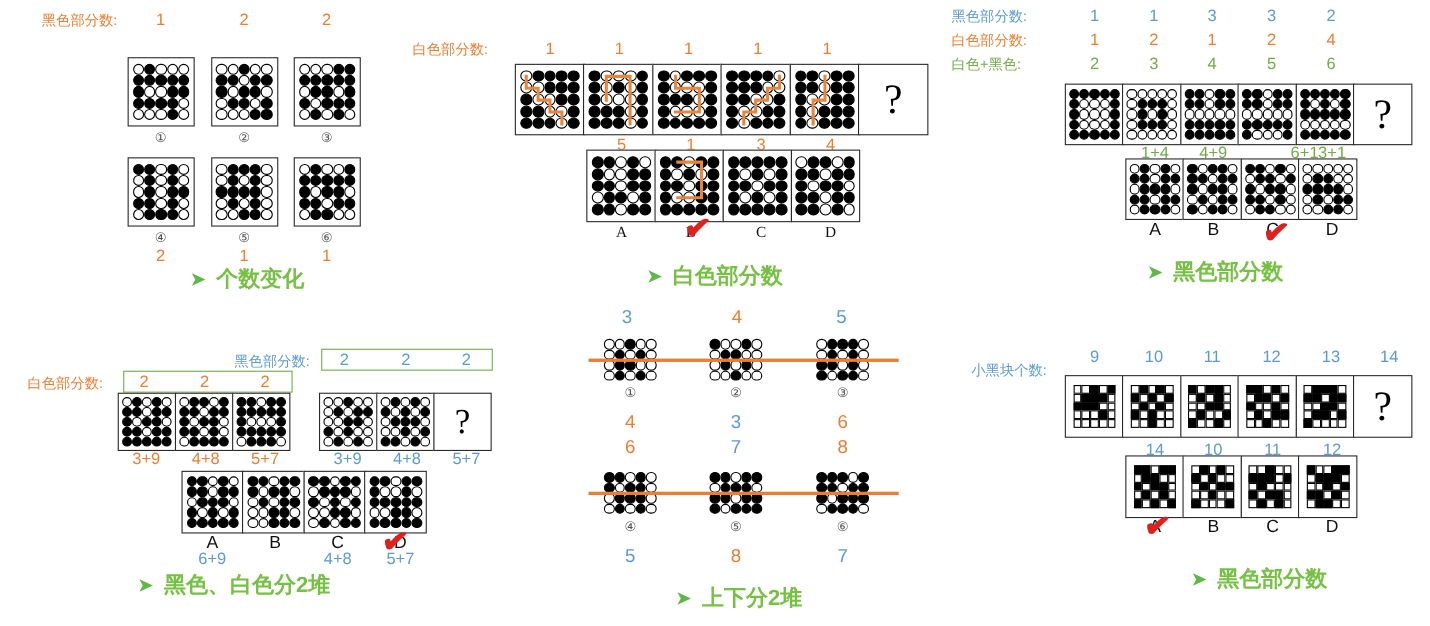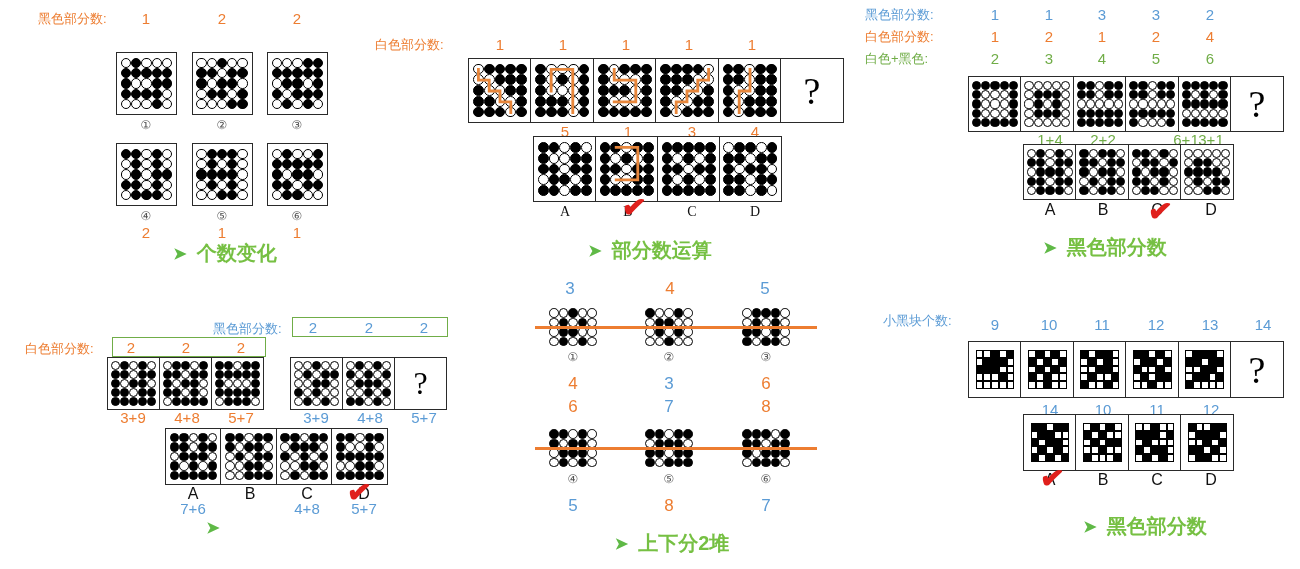--- a/index.html
+++ b/index.html
@@ -567,21 +567,21 @@
         </div>
       </div>
   </div>
   <span class="ltr serif" style="left:565px;top:204px">A</span>
   <span class="ltr serif" style="left:628px;top:204px">B</span>
   <span class="ltr serif" style="left:692px;top:204px">C</span>
   <span class="ltr serif" style="left:755px;top:204px">D</span>
   <span class="check" style="left:622px;top:190px">✔</span>
   <div class="title" style="left:650px;top:237px">
       <span class="arrow">➤</span>
-      <span>部分数运算</span>
+      <span>白色部分数</span>
     </div>
 
   <span class="lab blue" style="left:865px;top:6px">黑色部分数:</span>
   <span class="lab orange" style="left:865px;top:28px">白色部分数:</span>
   <span class="lab green" style="left:865px;top:50px">白色+黑色:</span>
 
   <span class="num blue" style="left:995px;top:6px">1</span>
   <span class="num blue" style="left:1049px;top:6px">1</span>
   <span class="num blue" style="left:1102px;top:6px">3</span>
   <span class="num blue" style="left:1156px;top:6px">3</span>
@@ -752,21 +752,21 @@
             <div class="cell b"></div>
           </div>
         </div>
       </div>
     <div class="figbox" style="width:54px;height:56px">
         <span class="qmark">?</span>
       </div>
   </div>
 
   <span class="num green" style="left:1050px;top:131px">1+4</span>
-  <span class="num green" style="left:1103px;top:131px">2+2</span>
+  <span class="num green" style="left:1103px;top:131px">4+9</span>
   <span class="num green" style="left:1186px;top:131px">6+1</span>
   <span class="num green" style="left:1211px;top:131px">3+1</span>
 
   <div class="row" style="left:1023px;top:144px">
     <div class="figbox" style="width:54px;height:56px;--cell:9.2px">
         <div style="position: relative;">
           <div class="grid circles" style="grid-template-columns: repeat(5, var(--cell)); grid-auto-rows: var(--cell);">
             <div class="cell w"></div>
             <div class="cell b"></div>
             <div class="cell w"></div>
@@ -1205,25 +1205,26 @@
             <div class="cell b"></div>
           </div>
         </div>
       </div>
   </div>
   <span class="ltr" style="left:193px;top:485px;font-size:16px">A</span>
   <span class="ltr" style="left:250px;top:485px;font-size:16px">B</span>
   <span class="ltr" style="left:307px;top:485px;font-size:16px">C</span>
   <span class="ltr" style="left:364px;top:485px;font-size:16px">D</span>
   <span class="check" style="left:347px;top:475px">✔</span>
-  <span class="num blue" style="left:193px;top:500px">7+6</span>
+  <span class="num blue" style="left:193px;top:500px">6+9</span>
   <span class="num blue" style="left:307px;top:500px">4+8</span>
   <span class="num blue" style="left:364px;top:500px">5+7</span>
   <div class="title" style="left:213px;top:518px">
       <span class="arrow">➤</span>
+      <span>黑色、白色分2堆</span>
     </div>
 
   <span class="num num16 blue" style="left:570px;top:279px">3</span>
   <span class="num num16 orange" style="left:670px;top:279px">4</span>
   <span class="num num16 blue" style="left:765px;top:279px">5</span>
 
   <div class="fig-abs" style="left:549px;top:308px;--cell:9.6px">
       <div style="position: relative;">
         <div class="grid circles" style="grid-template-columns: repeat(5, var(--cell)); grid-auto-rows: var(--cell);">
           <div class="cell w"></div>
@@ -1399,21 +1400,21 @@
   <span class="circ" style="left:766px;top:472px">⑥</span>
 
   <span class="num num16 blue" style="left:573px;top:496px">5</span>
   <span class="num num16 orange" style="left:669px;top:496px">8</span>
   <span class="num num16 blue" style="left:766px;top:496px">7</span>
   <div class="title" style="left:672px;top:530px">
       <span class="arrow">➤</span>
       <span>上下分2堆</span>
     </div>
 
-  <span class="lab blue" style="left:883px;top:312px">小黑块个数:</span>
+  <span class="lab blue" style="left:883px;top:328px">小黑块个数:</span>
   <span class="num blue" style="left:995px;top:316px">9</span>
   <span class="num blue" style="left:1049px;top:316px">10</span>
   <span class="num blue" style="left:1102px;top:316px">11</span>
   <span class="num blue" style="left:1156px;top:316px">12</span>
   <span class="num blue" style="left:1210px;top:316px">13</span>
   <span class="num blue" style="left:1263px;top:316px">14</span>
 
   <div class="row" style="left:968px;top:341px">
     <div class="figbox squaresbox" style="width:54px;height:57px;--cell:7.8px">
         <div style="position: relative;">

